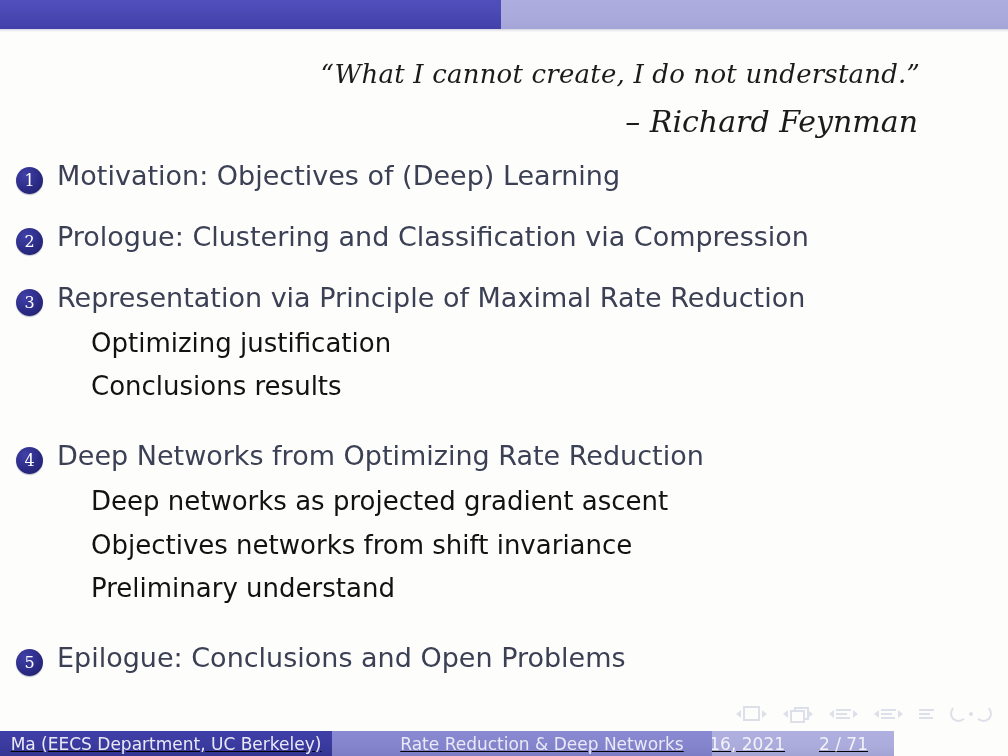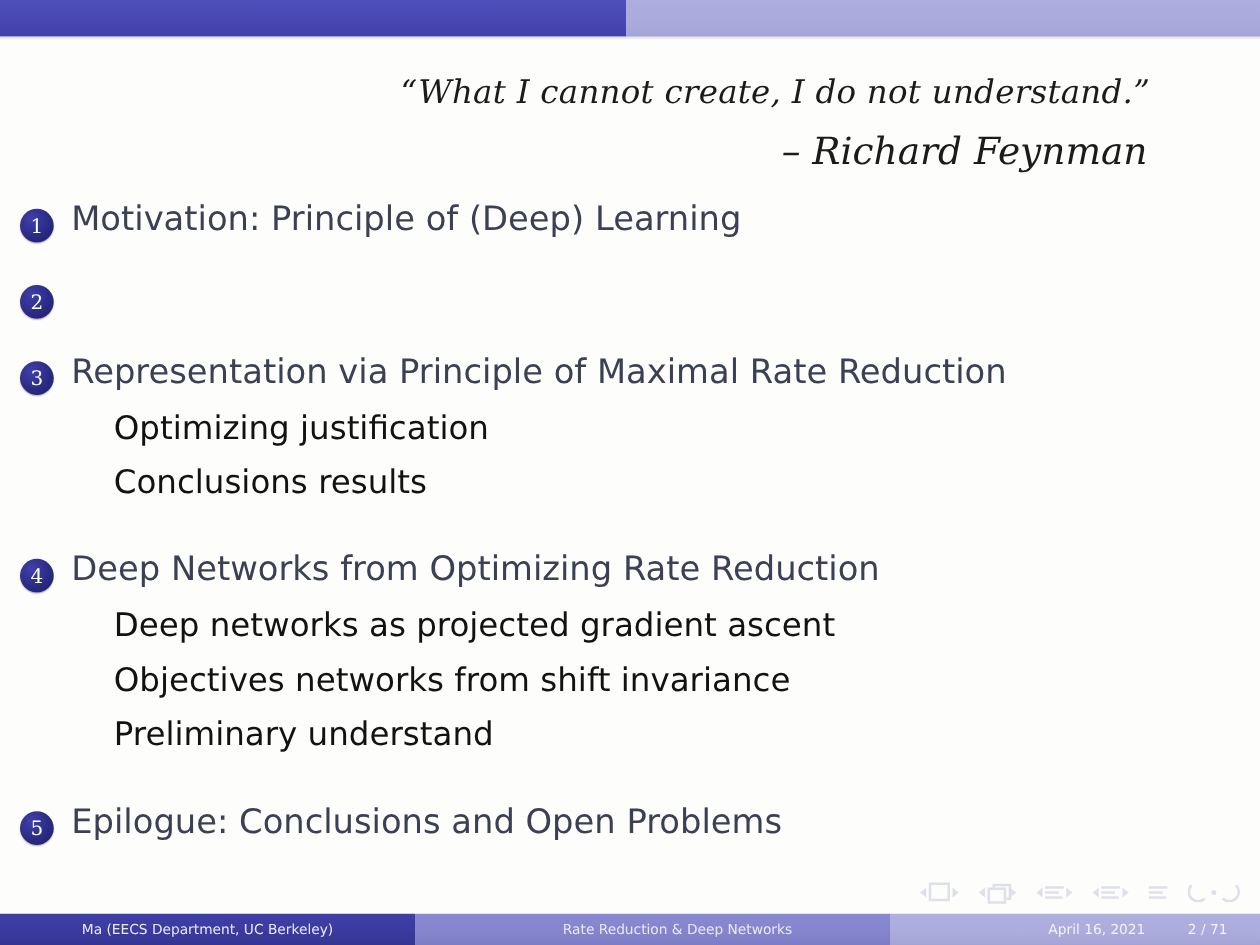--- a/index.html
+++ b/index.html
@@ -189,25 +189,26 @@
   .nav-dot {
     width: 4px; height: 4px;
     border-radius: 50%;
     background: #9aa0c0;
   }
 
   
   .footbar {
     position: absolute;
     left: 0; bottom: 0;
-    width: 1008px;
+    width: 894px;
     height: 25px;
     display: flex;
-    font-size: 11px;
+    font-size: 17px;
     font-family: "DejaVu Sans", sans-serif;
+    text-decoration: underline;
   }
   .foot-seg {
     height: 25px;
     display: flex;
     align-items: center;
     color: #e9e9f6;
     overflow: hidden;
     white-space: nowrap;
   }
   .foot-author {
@@ -243,26 +244,27 @@
 
   <div class="quote-block">
     <span class="quote-line">“What I cannot create, I do not understand.”</span>
     <span class="quote-attrib">– Richard Feynman</span>
   </div>
 
   <div class="outline">
 
     <div class="item">
       <span class="badge">1</span>
-      <span class="item-label">Motivation: Principle of (Deep) Learning</span>
+      <span class="item-label">Motivation: Objectives of (Deep) Learning</span>
     </div>
     <div class="gap-md"></div>
 
     <div class="item">
       <span class="badge">2</span>
+      <span class="item-label">Prologue: Clustering and Classification via Compression</span>
     </div>
     <div class="gap-md"></div>
 
     <div class="item">
       <span class="badge">3</span>
       <span class="item-label">Representation via Principle of Maximal Rate Reduction</span>
     </div>
     <div class="gap-sm"></div>
     <div class="subitem">Optimizing justification</div>
     <div class="gap-sm"></div>

